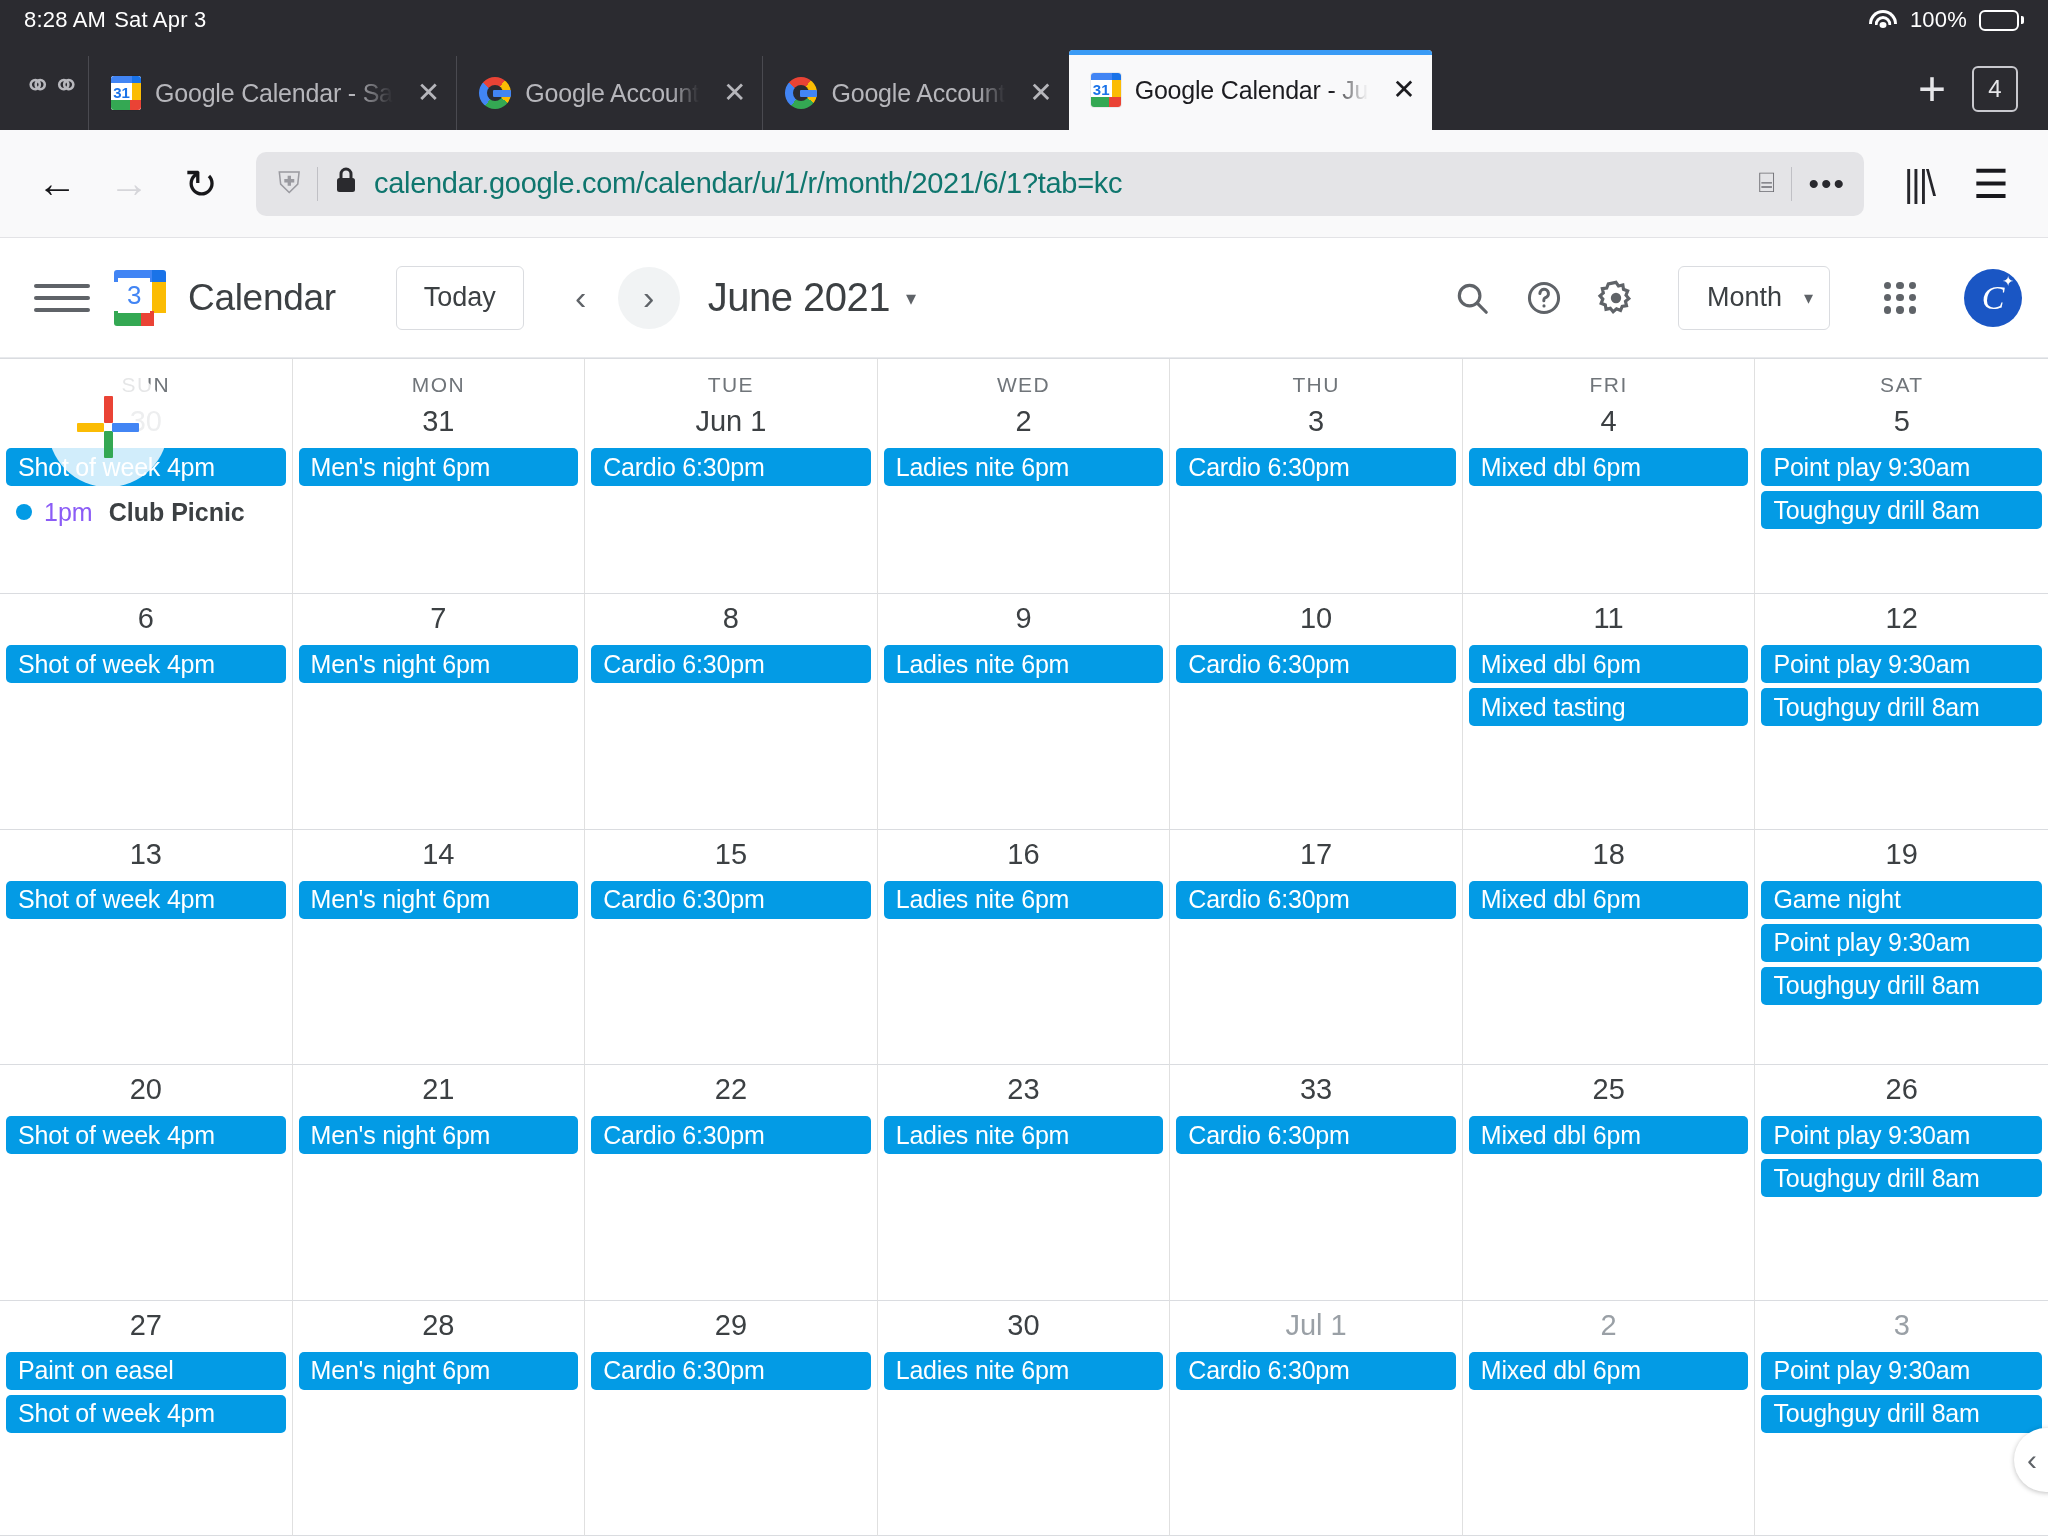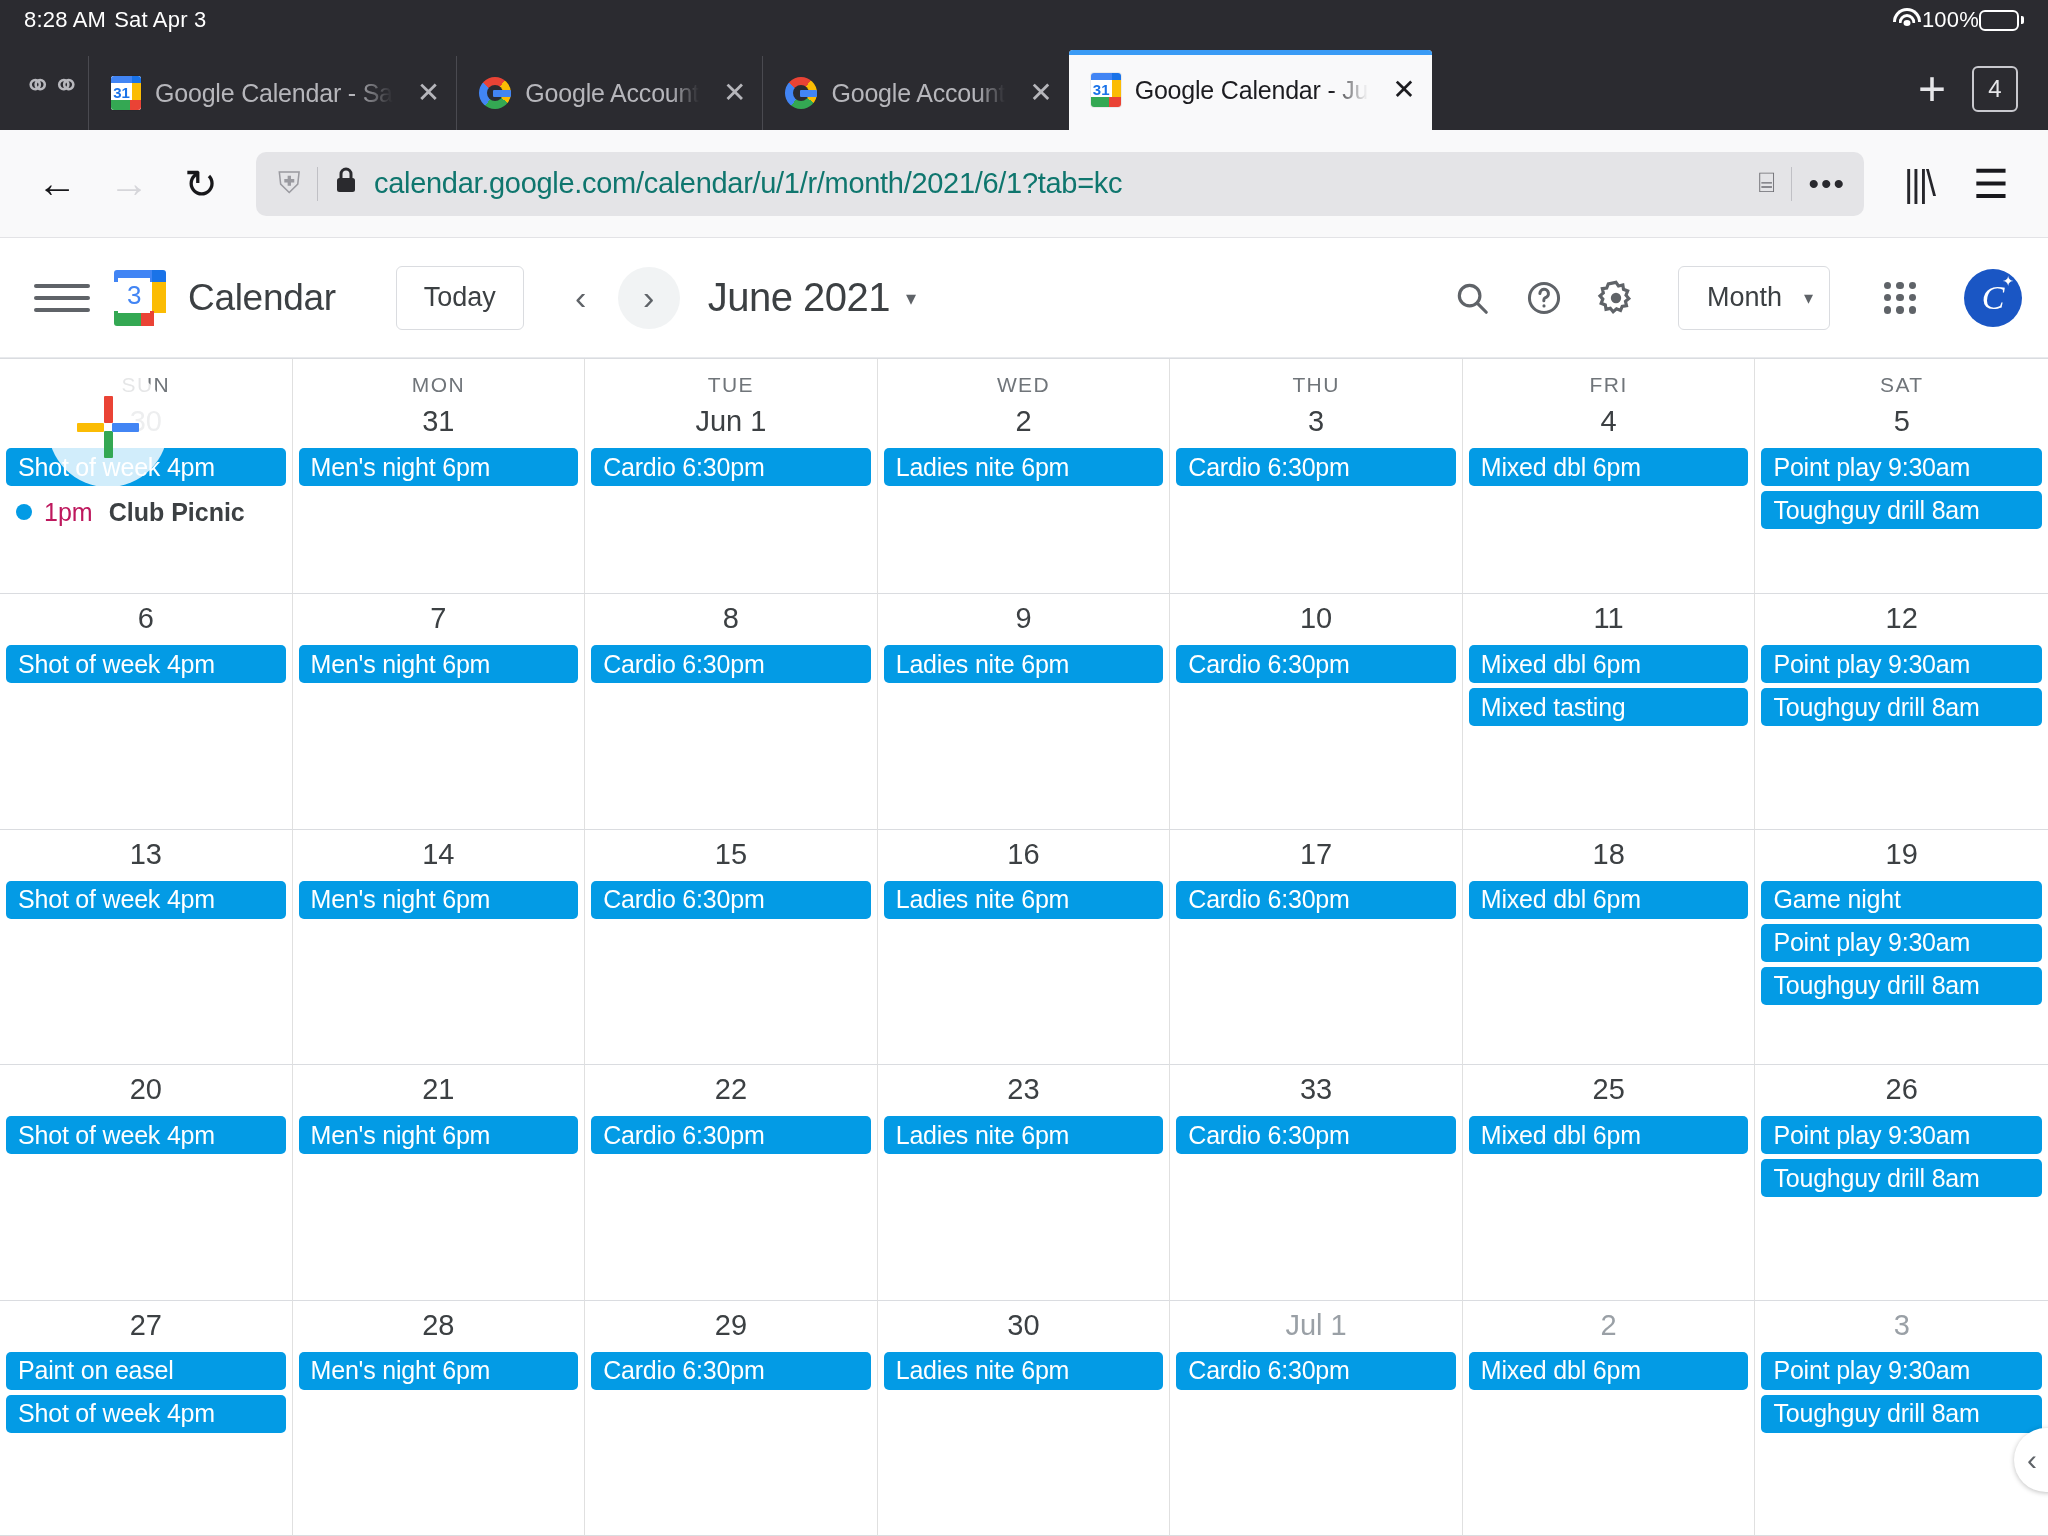--- a/index.html
+++ b/index.html
@@ -11,21 +11,21 @@
   }
 
   
   .statusbar {
     height: 40px; background: #2b2b30; color: #ffffff;
     display: flex; align-items: center; padding: 0 24px;
     font-size: 22px; letter-spacing: .2px;
   }
   .sb-time { font-weight: 400; }
   .sb-date { margin-left: 8px; font-weight: 400; }
-  .sb-right { margin-left: auto; display: flex; }
+  .sb-right { margin-left: auto; display: flex; align-items: center; gap: 12px; }
   .wifi { width: 30px; height: 22px; position: relative; display: inline-block; }
   .wifi i {
     position: absolute; left: 50%; transform: translateX(-50%);
     border: 3.5px solid #fff; border-bottom: none;
     border-radius: 50% 50% 0 0 / 100% 100% 0 0;
   }
   .wifi i:nth-child(1) { width: 28px; height: 14px; top: 1px; }
   .wifi i:nth-child(2) { width: 17px; height: 9px;  top: 7px; }
   .wifi i:nth-child(3) { width: 7px;  height: 6px;  top: 13px; border-radius: 50%; border: none; background: #fff; }
   .batt { display: flex; align-items: center; }
@@ -196,21 +196,21 @@
   .daynum { text-align: center; font-size: 29px; color: #3c4043; padding: 8px 0 10px; font-weight: 400; }
   .daynum.muted { color: #9aa0a6; }
   .events { padding: 0 6px; display: flex; flex-direction: column; gap: 5px; }
   .chip {
     background: #039be5; color: #fff; border-radius: 5px; height: 38px;
     display: flex; align-items: center; padding: 0 12px;
     font-size: 25px; white-space: nowrap; overflow: hidden; letter-spacing: -.2px;
   }
   .dotevent { display:flex; align-items:center; gap: 12px; padding: 2px 6px 0 10px; height: 40px; }
   .dotevent .dot { width: 16px; height: 16px; border-radius: 50%; background: #039be5; flex:none; }
-  .dotevent .t { font-size: 25px; color: #be185d; }
+  .dotevent .t { font-size: 25px; color: #8b5cf6; }
   .dotevent .n { font-size: 25px; color: #3c4043; font-weight: 700; margin-left: 4px; }
 
   
   .create-fab {
     position: absolute; left: 48px; top: 8px; width: 120px; height: 120px;
     border-radius: 50%; background: rgba(255,255,255,.82);
     display: flex; align-items: center; justify-content: center; pointer-events: auto;
     z-index: 5;
   }
   .gplus { position: relative; width: 62px; height: 62px; }

